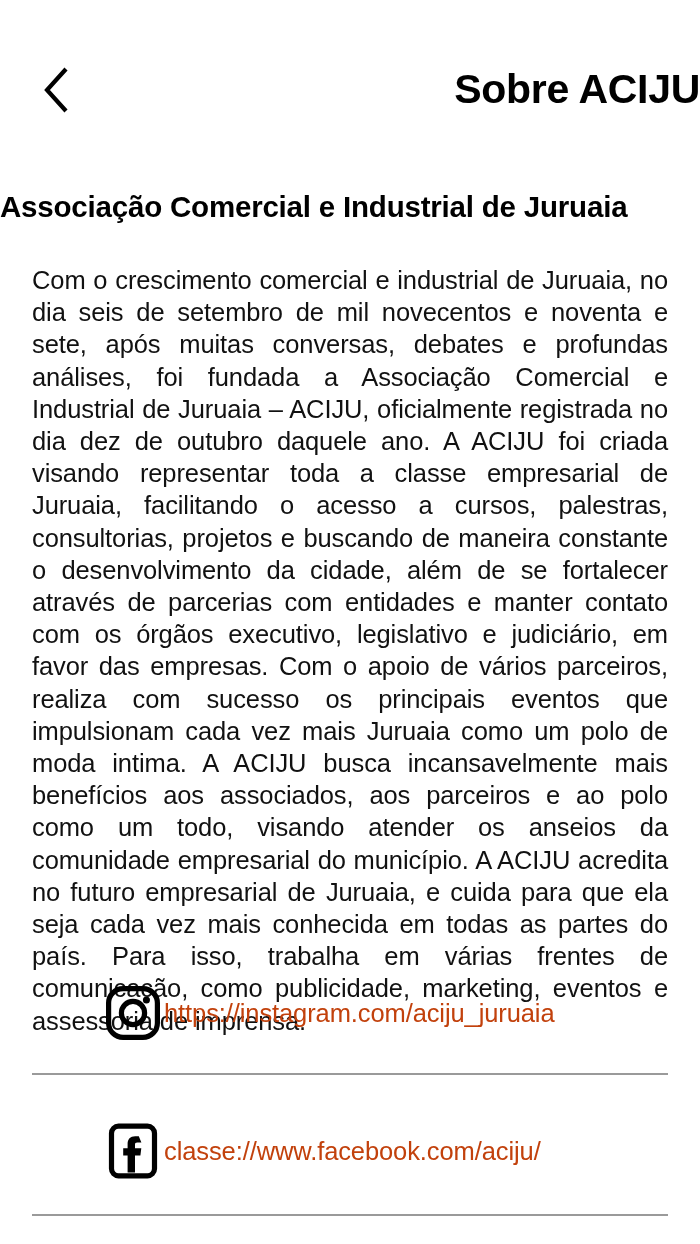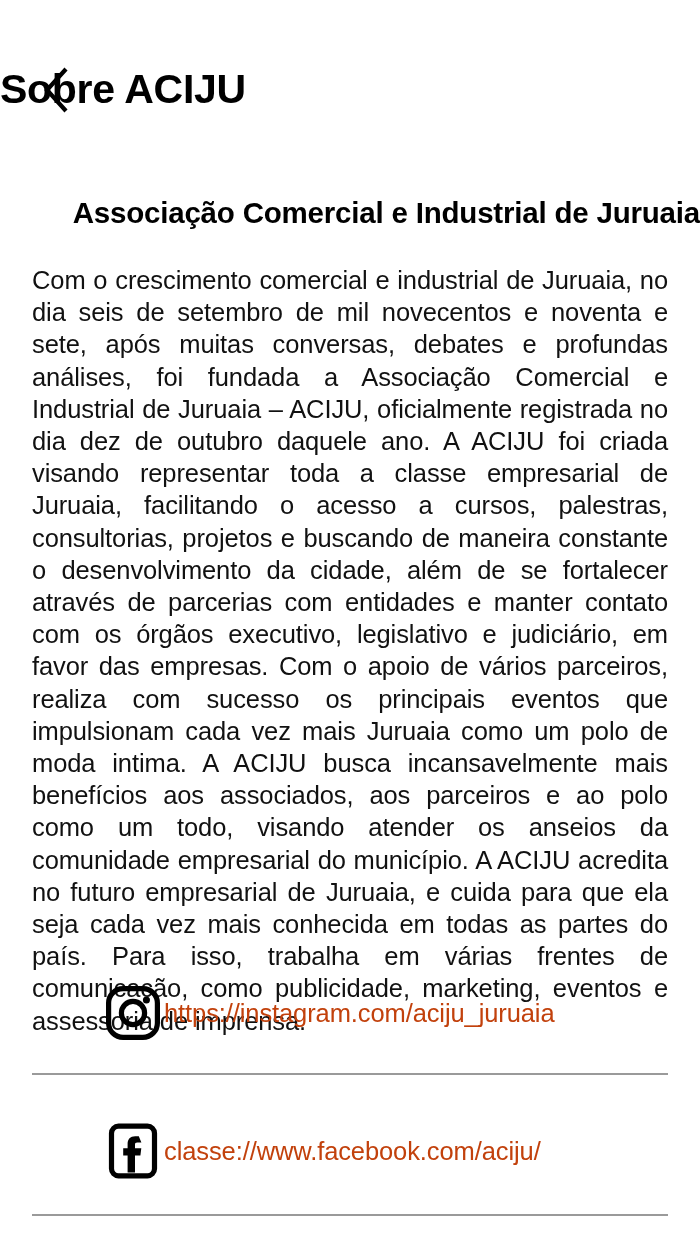--- a/index.html
+++ b/index.html
@@ -38,35 +38,35 @@
     cursor: pointer;
   }
   .back-button svg {
     display: block;
   }
   .appbar-title {
     position: absolute;
     left: 0;
     top: 60px;
     width: 700px;
-    text-align: left;
+    text-align: right;
     font-size: 41px;
     font-weight: 700;
     letter-spacing: -0.3px;
     line-height: 58px;
     white-space: nowrap;
   }
 
   
   .section-heading {
     position: absolute;
     left: 0;
-    top: 192px;
+    top: 186px;
     width: 700px;
-    text-align: right;
+    text-align: left;
     font-size: 29.5px;
     font-weight: 700;
     line-height: 42px;
     letter-spacing: -0.2px;
     white-space: nowrap;
   }
 
   
   .body-text {
     position: absolute;

